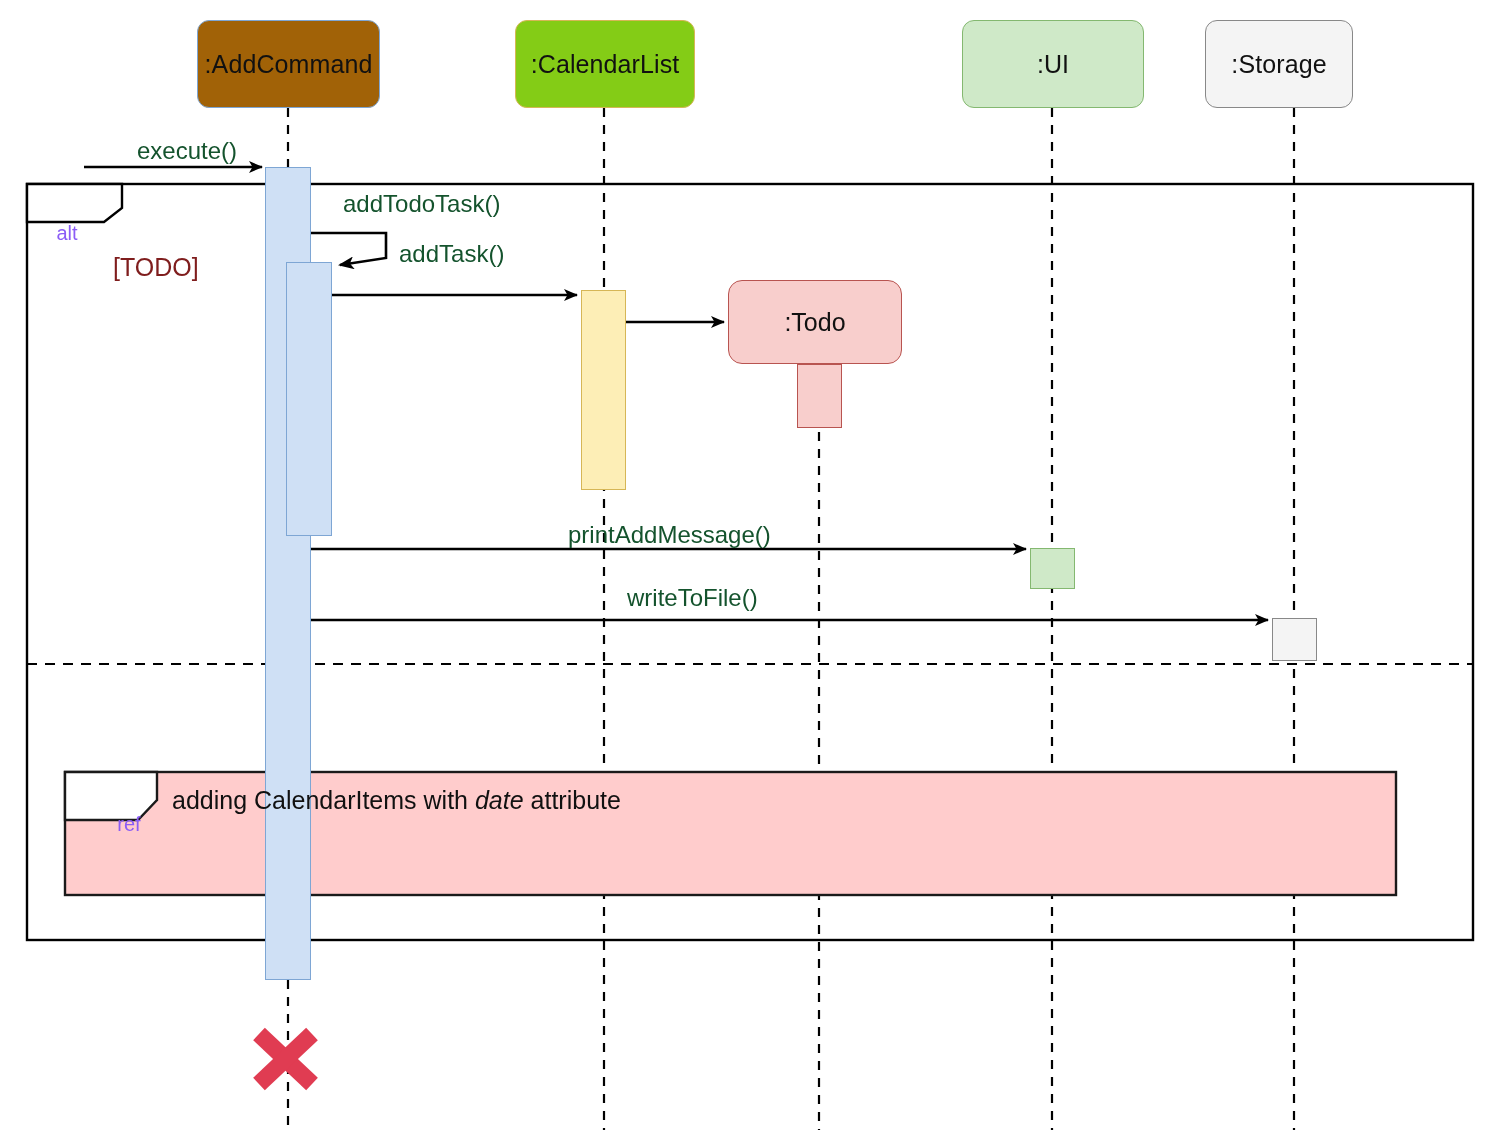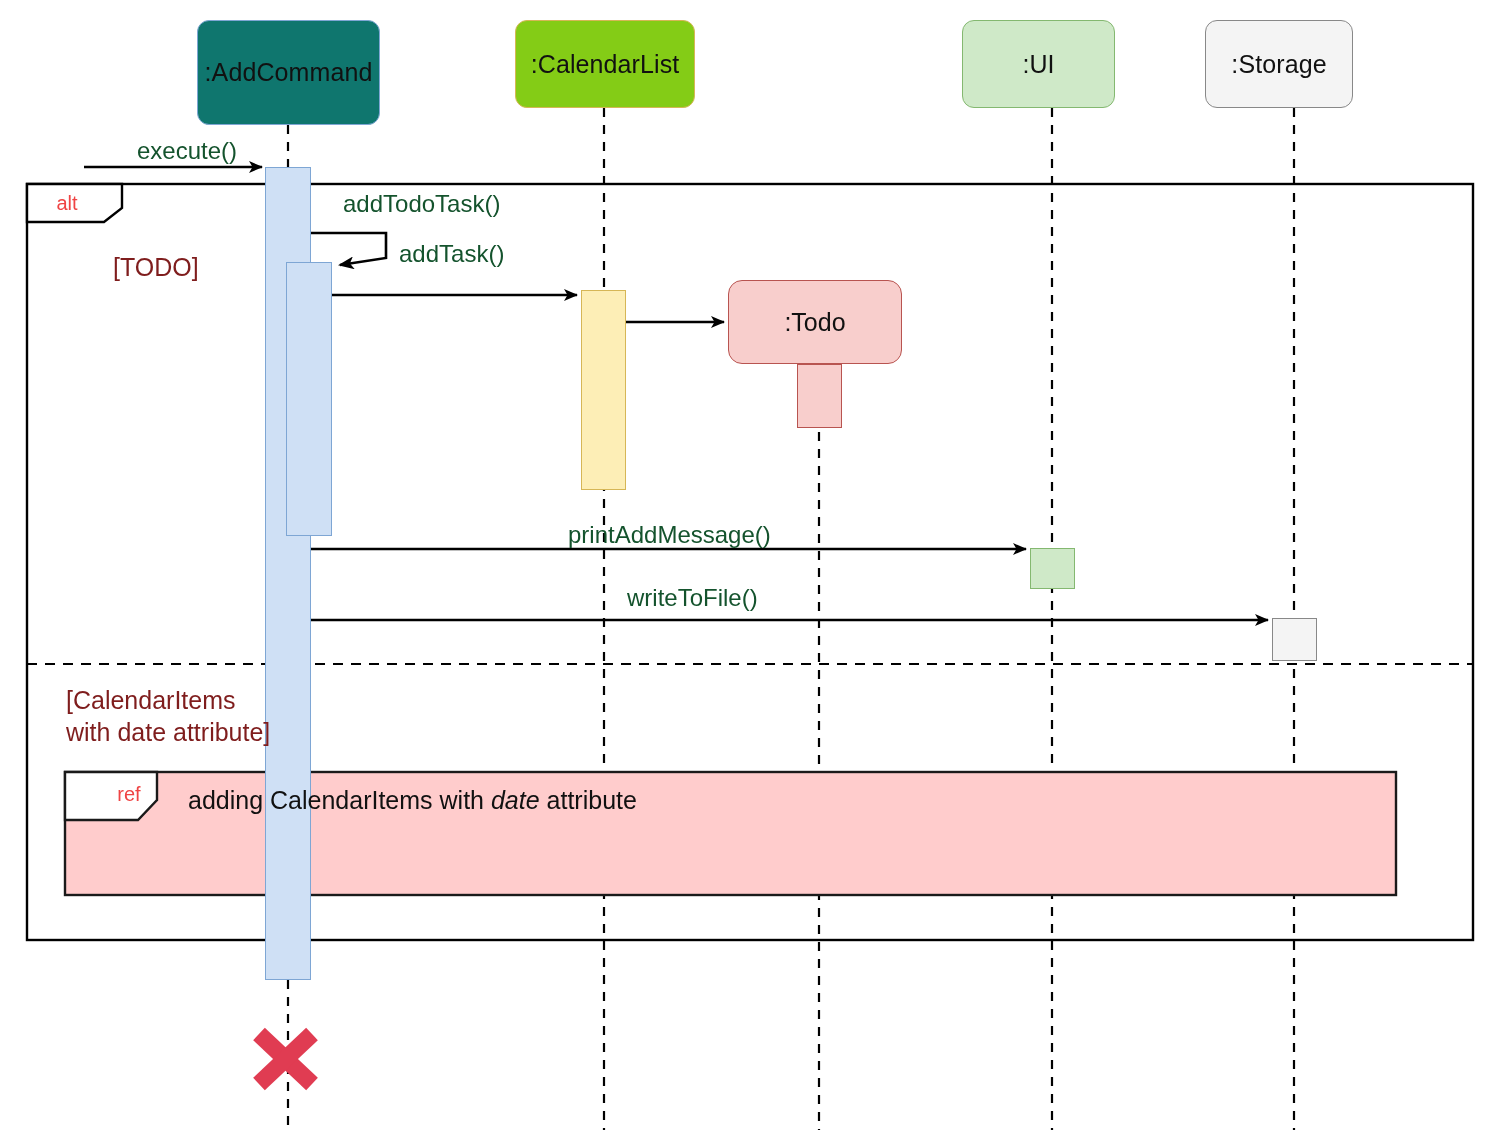--- a/index.html
+++ b/index.html
@@ -65,22 +65,23 @@
   .ref-body-text {
     position: absolute;
     font-size: 25px;
     color: #111111;
     white-space: nowrap;
   }
   .ref-body-text i { font-style: italic; }
   .frag-tab-label {
     position: absolute;
     font-size: 20px;
-    color: #ef4444;
+    color: #8b5cf6;
     text-align: center;
+    margin-top: 30px;
   }
 </style>
 </head>
 <body>
 
 <div id="canvas">
 
   <svg class="layer" viewBox="0 0 1485 1130">
     <defs>
       <marker id="arrowFilled" markerWidth="14" markerHeight="12" refX="13" refY="6" orient="auto" markerUnits="userSpaceOnUse">
@@ -126,27 +127,27 @@
     </g>
   </svg>
 
   <div class="activation" style="left:265px; top:167px; width:46px; height:813px; background:#cfe0f5; border:1.6px solid #7ea6d4;"></div>
   <div class="activation" style="left:286px; top:262px; width:46px; height:274px; background:#cfe0f5; border:1.6px solid #7ea6d4;"></div>
   <div class="activation" style="left:581px; top:290px; width:45px; height:200px; background:#fdeeb6; border:1.6px solid #d6b656;"></div>
   <div class="activation" style="left:797px; top:364px; width:45px; height:64px; background:#f8cecc; border:1.6px solid #b85450;"></div>
   <div class="activation" style="left:1030px; top:548px; width:45px; height:41px; background:#cfe9c8; border:1.6px solid #84b870;"></div>
   <div class="activation" style="left:1272px; top:618px; width:45px; height:43px; background:#f4f4f4; border:1.6px solid #888888;"></div>
 
-  <div class="lifeline-box" style="left:197px; top:20px; width:183px; height:105px; background:#0f766e; border:1.8px solid #7ea6d4;">
+  <div class="lifeline-box" style="left:197px; top:20px; width:183px; height:88px; background:#a16207; border:1.8px solid #7ea6d4;">
     <span>:AddCommand</span>
   </div>
   <div class="lifeline-box" style="left:515px; top:20px; width:180px; height:88px; background:#84cc16; border:1.8px solid #d6b656;">
     <span>:CalendarList</span>
   </div>
-  <div class="lifeline-box" style="left:962px; top:20px; width:153px; height:88px; background:#cfe9c8; border:1.8px solid #84b870;">
+  <div class="lifeline-box" style="left:962px; top:20px; width:182px; height:88px; background:#cfe9c8; border:1.8px solid #84b870;">
     <span>:UI</span>
   </div>
   <div class="lifeline-box" style="left:1205px; top:20px; width:148px; height:88px; background:#f4f4f4; border:1.8px solid #888888;">
     <span>:Storage</span>
   </div>
 
   <div class="obj-box" style="left:728px; top:280px; width:174px; height:84px; background:#f8cecc; border:1.8px solid #b85450;">
     <span>:Todo</span>
   </div>
 
@@ -155,22 +156,18 @@
   <div class="msg-label" style="left:399px; top:240px;text-align:right;">addTask()</div>
   <div class="msg-label" style="left:568px; top:521px;">printAddMessage()</div>
   <div class="msg-label" style="left:627px; top:584px;">writeToFile()</div>
 
   <div class="frag-tab-label" style="left:27px; top:192px; width:80px;">alt</div>
   <div class="frag-tab-label" style="left:65px; top:783px; width:80px;padding-left:24px;">ref</div>
 
   <div class="guard" style="left:113px; top:251px;">
     <span>[TODO]</span>
   </div>
-  <div class="guard" style="left:66px; top:684px;">
-    <div>[CalendarItems</div>
-    <div>with date attribute]</div>
-  </div>
 
-  <div class="ref-body-text" style="left:188px; top:786px;">
+  <div class="ref-body-text" style="left:172px; top:786px;">
     <span>adding CalendarItems with </span><i>date</i><span> attribute</span>
   </div>
 
 </div>
 
 </body></html>

